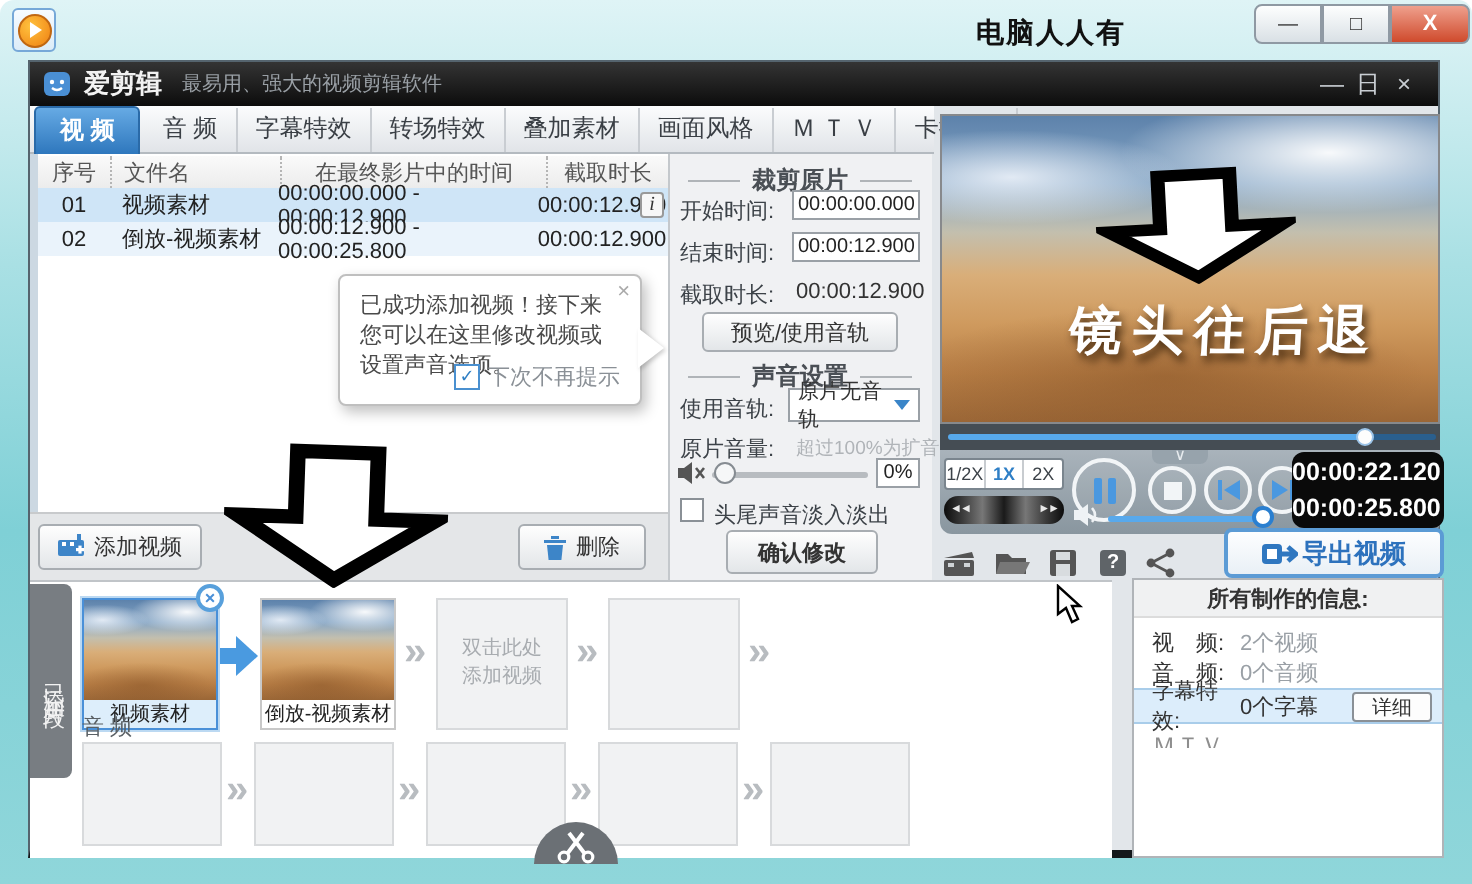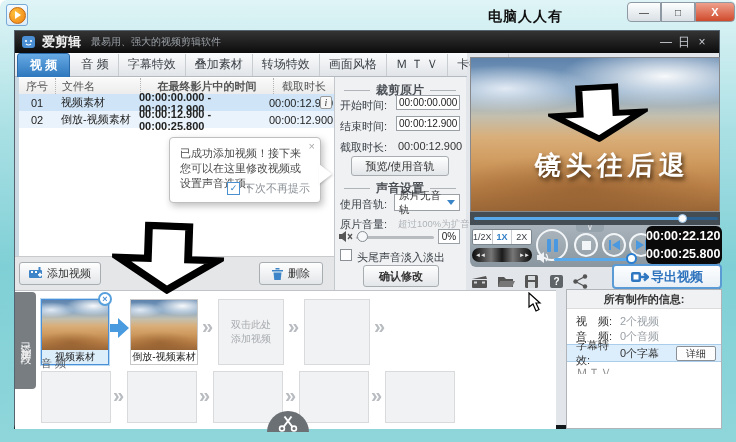--- a/index.html
+++ b/index.html
@@ -36,21 +36,21 @@
               border:1px solid #2a6aa8;margin:1px 2px 0 2px;padding:0 12px;height:23px;}
   
   .file-panel{left:15px;top:77px;width:319px;height:179px;background:#fff;}
   .file-edge{left:15px;top:77px;width:4px;height:179px;background:#ccd8e2;}
   .thead{left:19px;top:78px;width:315px;height:16px;display:flex;font-size:11px;color:#555;
          background:linear-gradient(#fafafa,#ececec);}
   .thead div{display:flex;align-items:center;justify-content:center;border-right:1px dotted #b5b5b5;}
   .trow{left:19px;width:315px;height:17px;display:flex;font-size:11px;color:#222;}
   .trow div{display:flex;align-items:center;justify-content:center;}
   .c-no{width:36px;}.c-name{width:78px;justify-content:flex-start !important;padding-left:6px;}
-  .c-time{width:132px;font-weight:bold;}.c-dur{width:60px;}
+  .c-time{width:132px;}.c-dur{width:60px;}
   .i-btn{left:320px;top:96px;width:12px;height:13px;border:1px solid #999;border-radius:2px;background:#f7f7f7;
          font-family:"Liberation Serif",serif;font-style:italic;font-size:10px;color:#333;
          display:flex;align-items:center;justify-content:center;}
   
   .tooltip{left:169px;top:137px;width:152px;height:66px;background:#fff;border:1px solid #bfbfbf;border-radius:4px;
            box-shadow:2px 3px 7px rgba(0,0,0,.25);z-index:30;}
   .tooltip .tail{position:absolute;right:-12px;top:26px;width:0;height:0;
            border-top:10px solid transparent;border-bottom:10px solid transparent;border-left:13px solid #fff;
            filter:drop-shadow(1px 1px 1px rgba(0,0,0,.2));}
   .tip-close{position:absolute;right:5px;top:2px;font-size:11px;color:#aaa;}
@@ -183,22 +183,22 @@
   <span style="flex:1"></span>
   <span class="win-glyph">—</span>
   <span class="win-glyph">日</span>
   <span class="win-glyph" style="margin-right:8px;">×</span>
 </div>
 
 <div class="abs tabbar">
   <div class="tab active">视 频</div>
   <div class="tab">音 频</div>
   <div class="tab sep">字幕特效</div>
+  <div class="tab sep">转场特效</div>
   <div class="tab sep">叠加素材</div>
-  <div class="tab sep">转场特效</div>
   <div class="tab sep">画面风格</div>
   <div class="tab sep">Ｍ Ｔ Ｖ</div>
   <div class="tab sep">卡拉OK</div>
   <div class="tab sep">升级与服务</div>
 </div>
 
 <div class="abs file-panel"></div>
 <div class="abs file-edge"></div>
 <div class="abs thead">
   <div class="c-no">序号</div>

